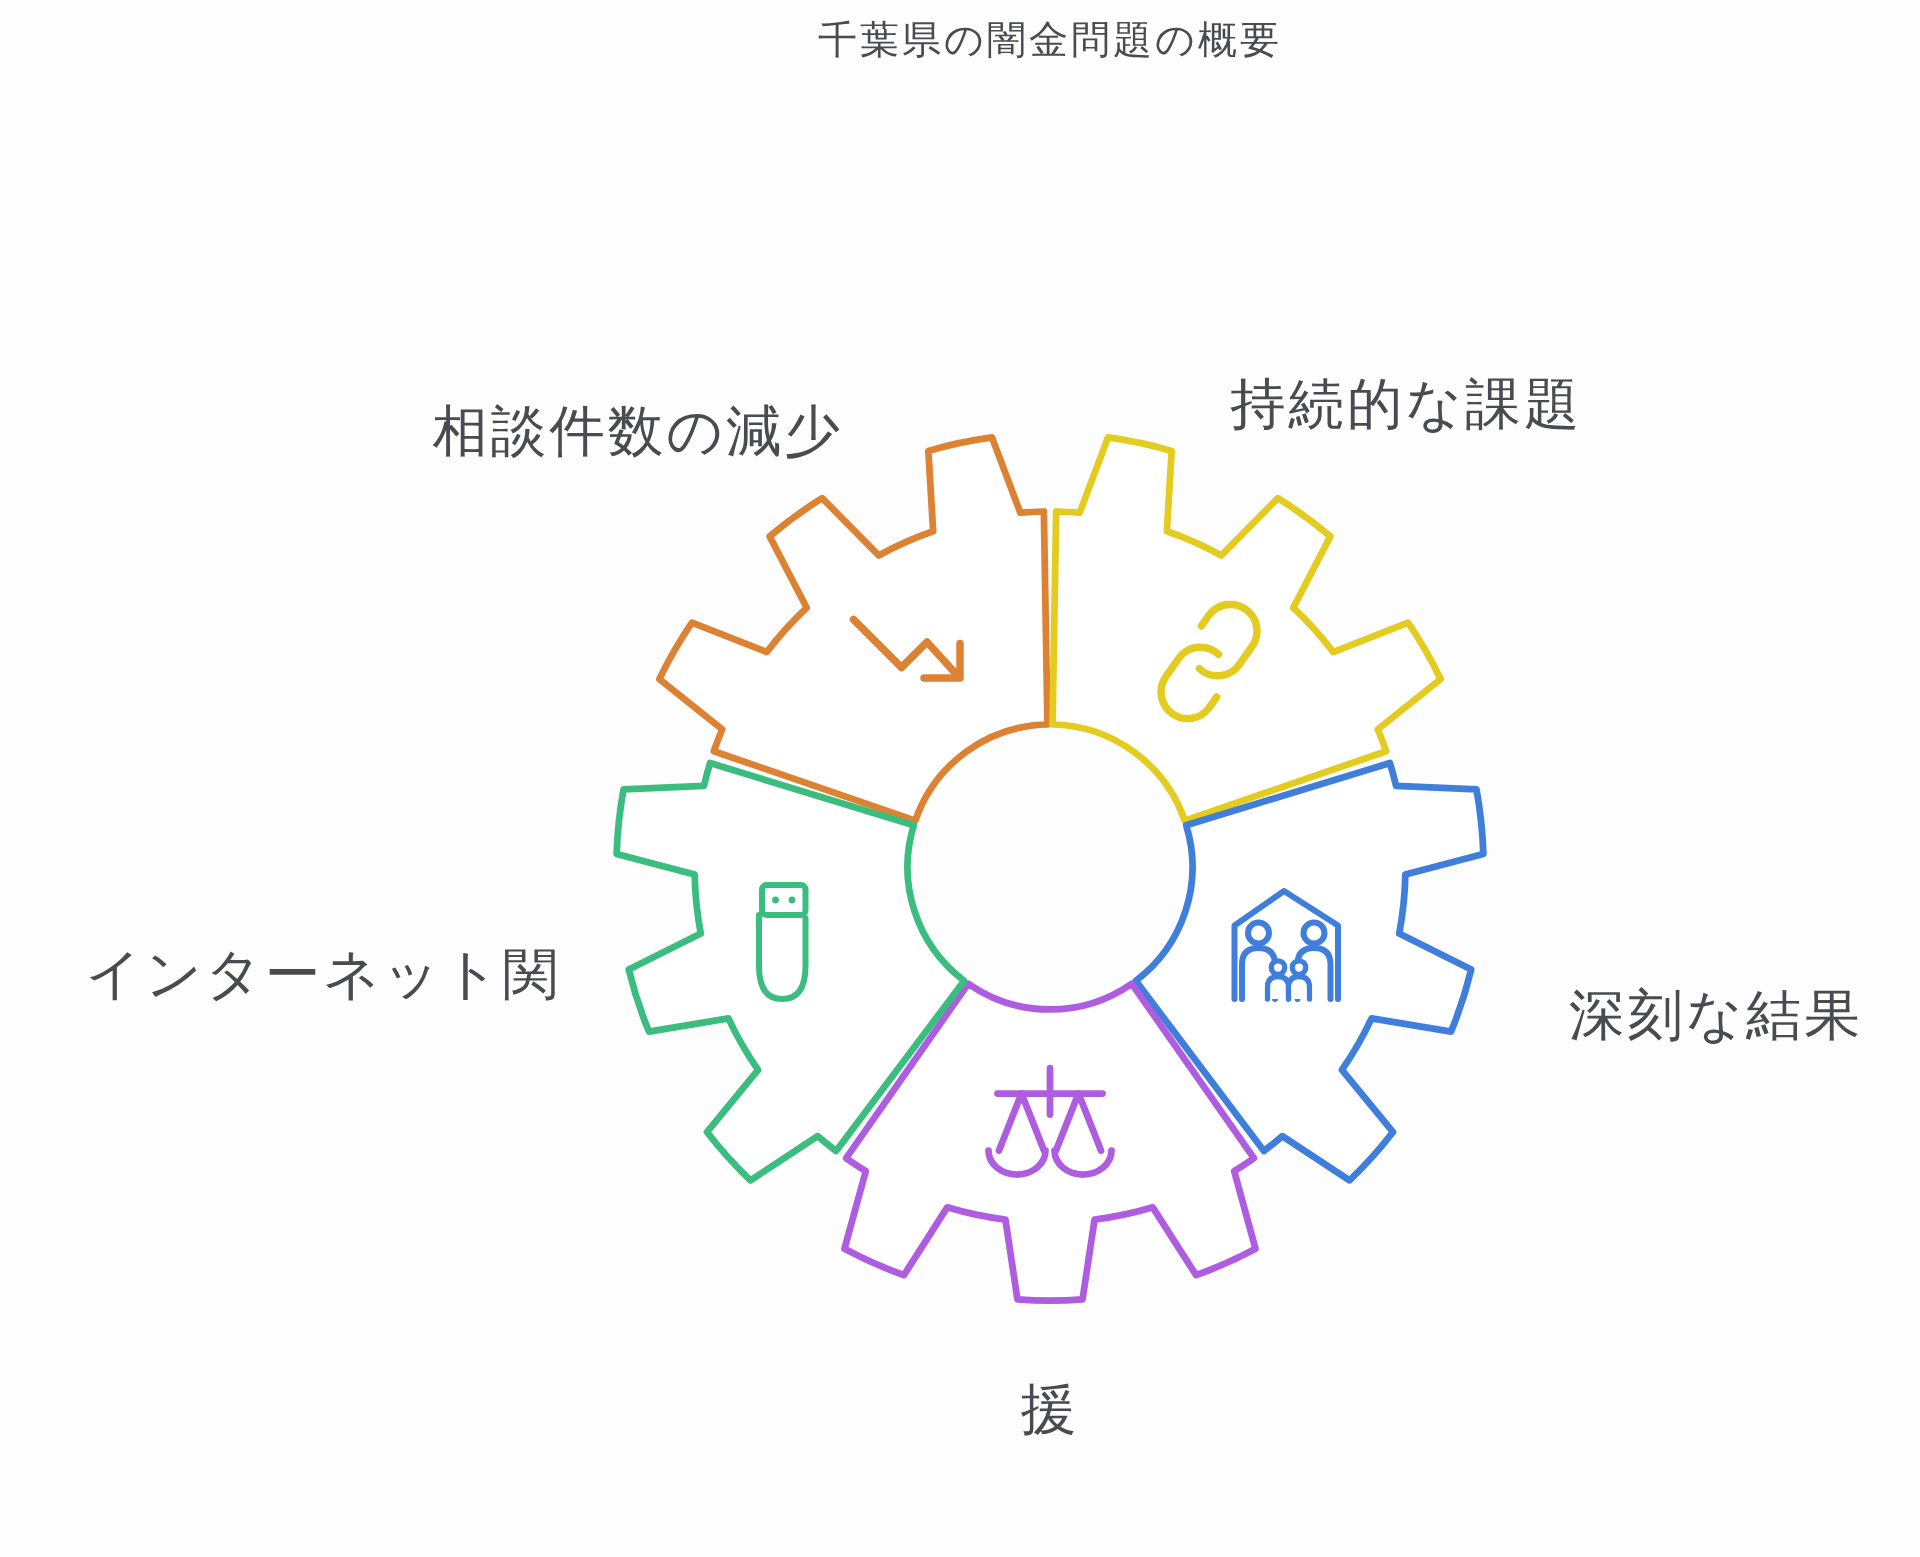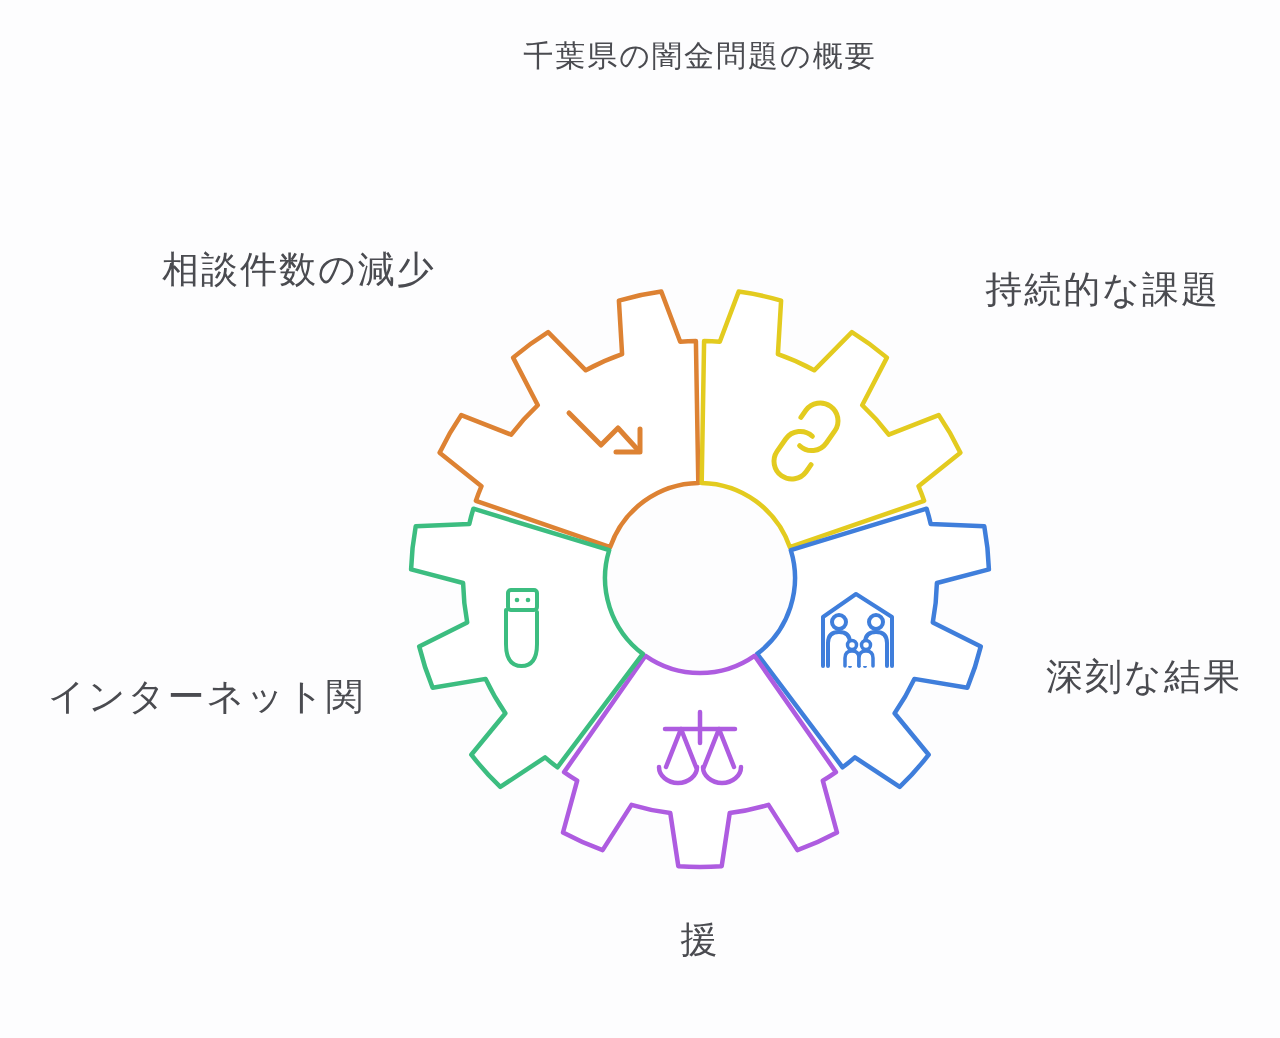--- a/index.html
+++ b/index.html
@@ -1,25 +1,25 @@
 <!DOCTYPE html>
 <html><head>
 <meta charset="utf-8">
 <style>
   html,body{margin:0;padding:0;background:#fdfdfe;}
   #canvas{position:relative;width:1280px;height:1038px;background:#fdfdfe;overflow:hidden;
           font-family:"Liberation Sans","DejaVu Sans",sans-serif;}
   #gear-svg{position:absolute;left:0;top:0;}
   .label{position:absolute;color:var(--text,#4a4b50);font-weight:500;letter-spacing:2px;}
   .label .line{display:block;}
-  .title{left:450px;top:36px;width:500px;text-align:center;font-size:30px;}
-  .l-consult{left:162px;top:245px;width:400px;text-align:left;font-size:37px;}
-  .l-persist{left:820px;top:245px;width:400px;text-align:right;font-size:37px;margin-top:20px;}
+  .title{left:450px;top:9px;width:500px;text-align:center;font-size:26px;}
+  .l-consult{left:162px;top:263px;width:400px;text-align:right;font-size:37px;}
+  .l-persist{left:820px;top:245px;width:400px;text-align:left;font-size:37px;}
   .l-serious{left:974px;top:652px;width:340px;text-align:center;font-size:37px;}
-  .l-internet{left:30px;top:627px;width:335px;text-align:right;font-size:37px;line-height:46px;margin-top:47px;}
+  .l-internet{left:48px;top:627px;width:335px;text-align:center;font-size:37px;line-height:46px;}
   .l-legal{left:500px;top:917px;width:400px;text-align:center;font-size:37px;line-height:46px;}
 </style>
 </head>
 <body>
 
 <div id="canvas" style="--text: #4a4b50;">
 
   <svg id="gear-svg" width="1280" height="1038" viewBox="0 0 1280 1038">
 
     <g id="gear-paths">

